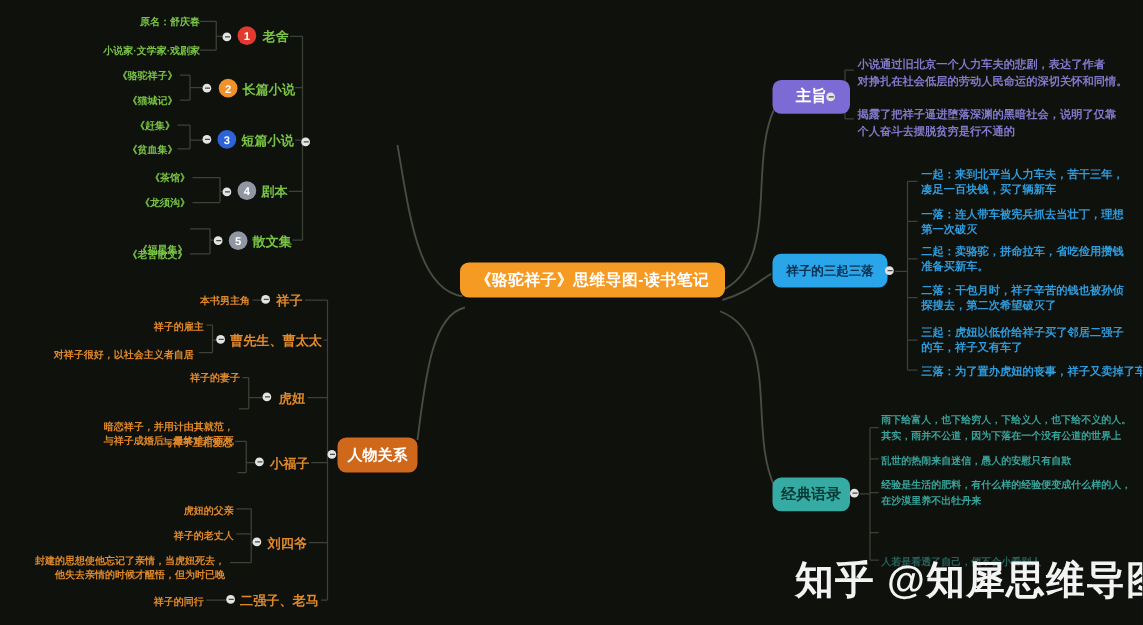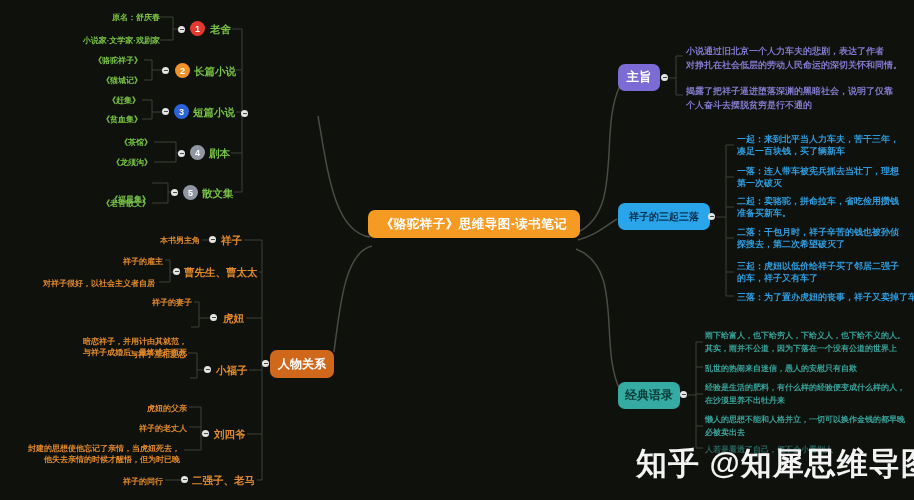--- a/index.html
+++ b/index.html
@@ -142,21 +142,21 @@
   <span class="dot" style="left:202px;top:430px;"></span>
   <div class="leaf o" style="right:727px;top:403px;">虎妞的父亲</div>
   <div class="leaf o" style="right:727px;top:423px;">祥子的老丈人</div>
   <div class="leaf o" style="right:734px;top:443px;">封建的思想使他忘记了亲情，当虎妞死去，
 他失去亲情的时候才醒悟，但为时已晚</div>
 
   <div class="name" style="left:192px;top:474px;">二强子、老马</div>
   <span class="dot" style="left:181px;top:476px;"></span>
   <div class="leaf o" style="right:751px;top:476px;">祥子的同行</div>
 
-  <div class="node box-theme" style="left:618px;top:64px;width:42px;height:27px;">主旨</div>
+  <div class="node box-theme" style="left:618px;top:64px;width:62px;height:27px;">主旨</div>
   <span class="dot" style="left:661px;top:74px;"></span>
   <div class="theme-p" style="left:686px;top:44px;">小说通过旧北京一个人力车夫的悲剧，表达了作者
 对挣扎在社会低层的劳动人民命运的深切关怀和同情。</div>
   <div class="theme-p" style="left:686px;top:84px;">揭露了把祥子逼进堕落深渊的黑暗社会，说明了仅靠
 个人奋斗去摆脱贫穷是行不通的</div>
 
   <div class="node box-rises" style="left:618px;top:203px;width:92px;height:27px;">祥子的三起三落</div>
   <span class="dot" style="left:708px;top:213px;"></span>
   <div class="rise-i" style="left:737px;top:133px;">一起：来到北平当人力车夫，苦干三年，
 凑足一百块钱，买了辆新车</div>
@@ -170,19 +170,17 @@
 的车，祥子又有车了</div>
   <div class="rise-i" style="left:737px;top:291px;">三落：为了置办虎妞的丧事，祥子又卖掉了车</div>
 
   <div class="node box-quotes" style="left:618px;top:382px;width:62px;height:27px;">经典语录</div>
   <span class="dot" style="left:680px;top:391px;"></span>
   <div class="quote-i" style="left:705px;top:329px;">雨下给富人，也下给穷人，下给义人，也下给不义的人。
 其实，雨并不公道，因为下落在一个没有公道的世界上</div>
   <div class="quote-i" style="left:705px;top:362px;">乱世的热闹来自迷信，愚人的安慰只有自欺</div>
   <div class="quote-i" style="left:705px;top:381px;">经验是生活的肥料，有什么样的经验便变成什么样的人，
 在沙漠里养不出牡丹来</div>
-  <div class="quote-i" style="left:705px;top:413px;">懒人的思想不能和人格并立，一切可以换作金钱的都早晚
-必被卖出去</div>
   <div class="quote-i dim" style="left:705px;top:443px;">人若是看透了自己，便不会小看别人</div>
 
   <div class="wm">知乎 @知犀思维导图</div>
 
 </div>
 
 </body></html>

